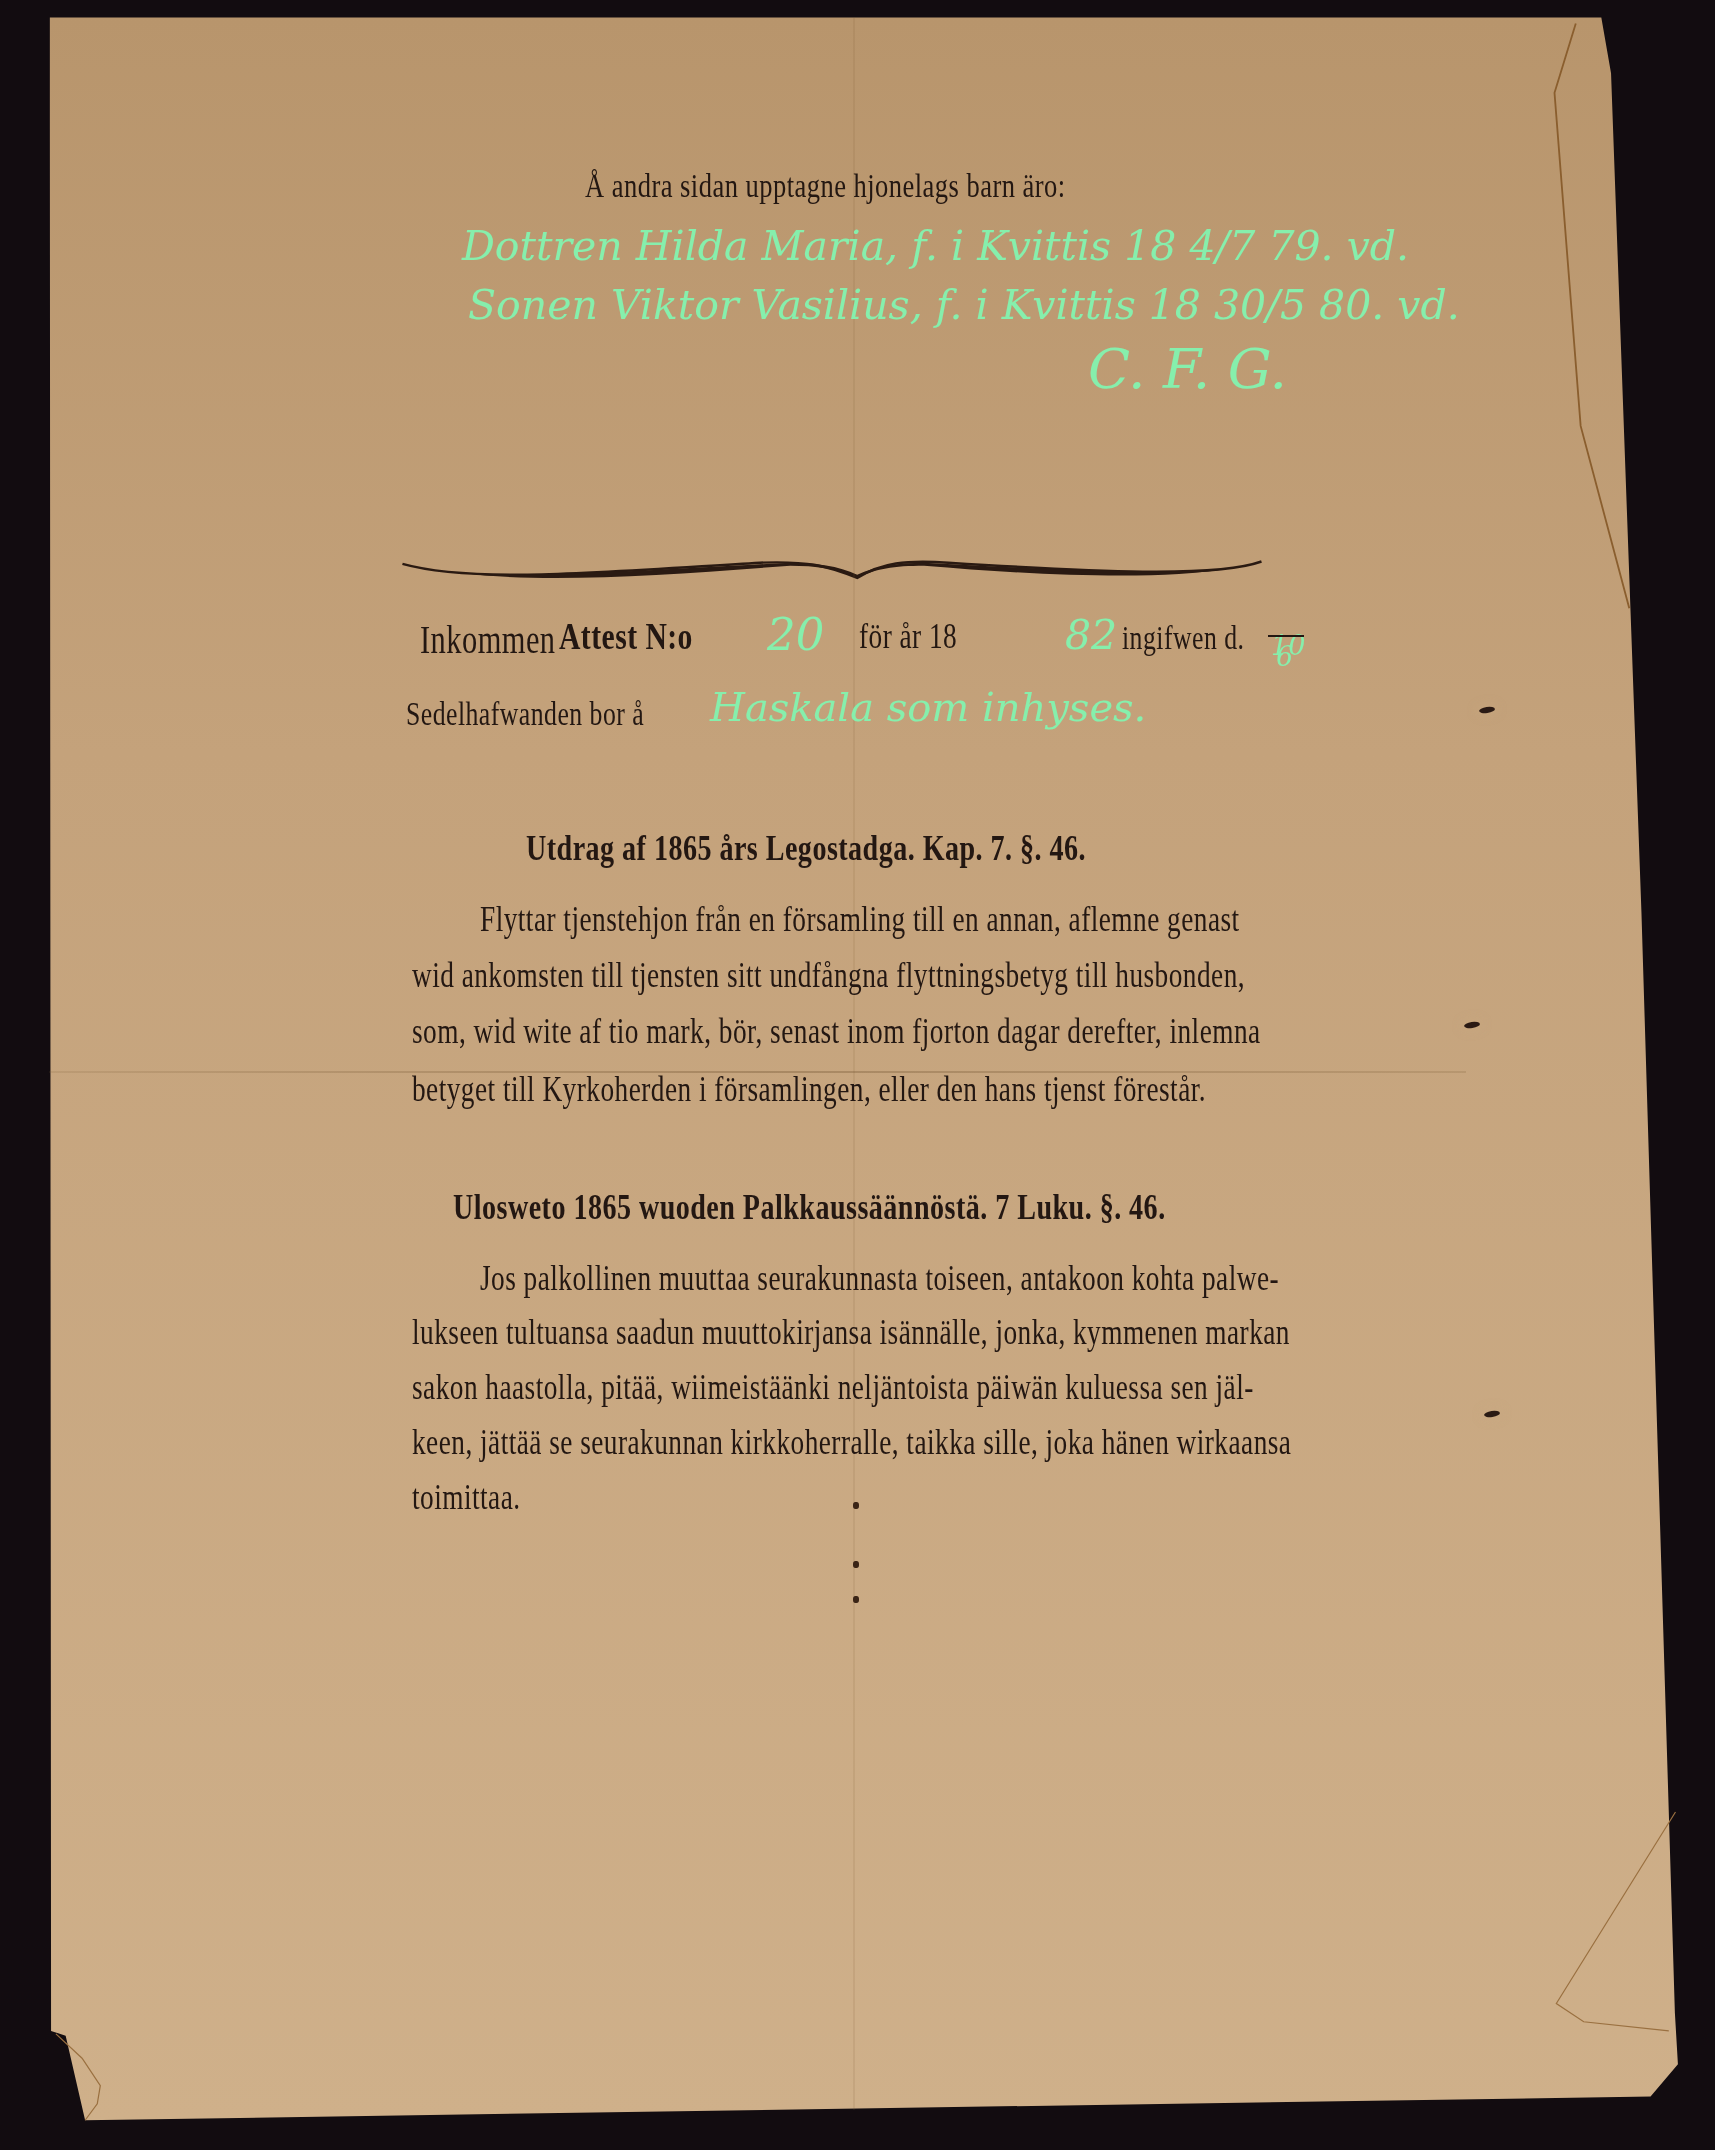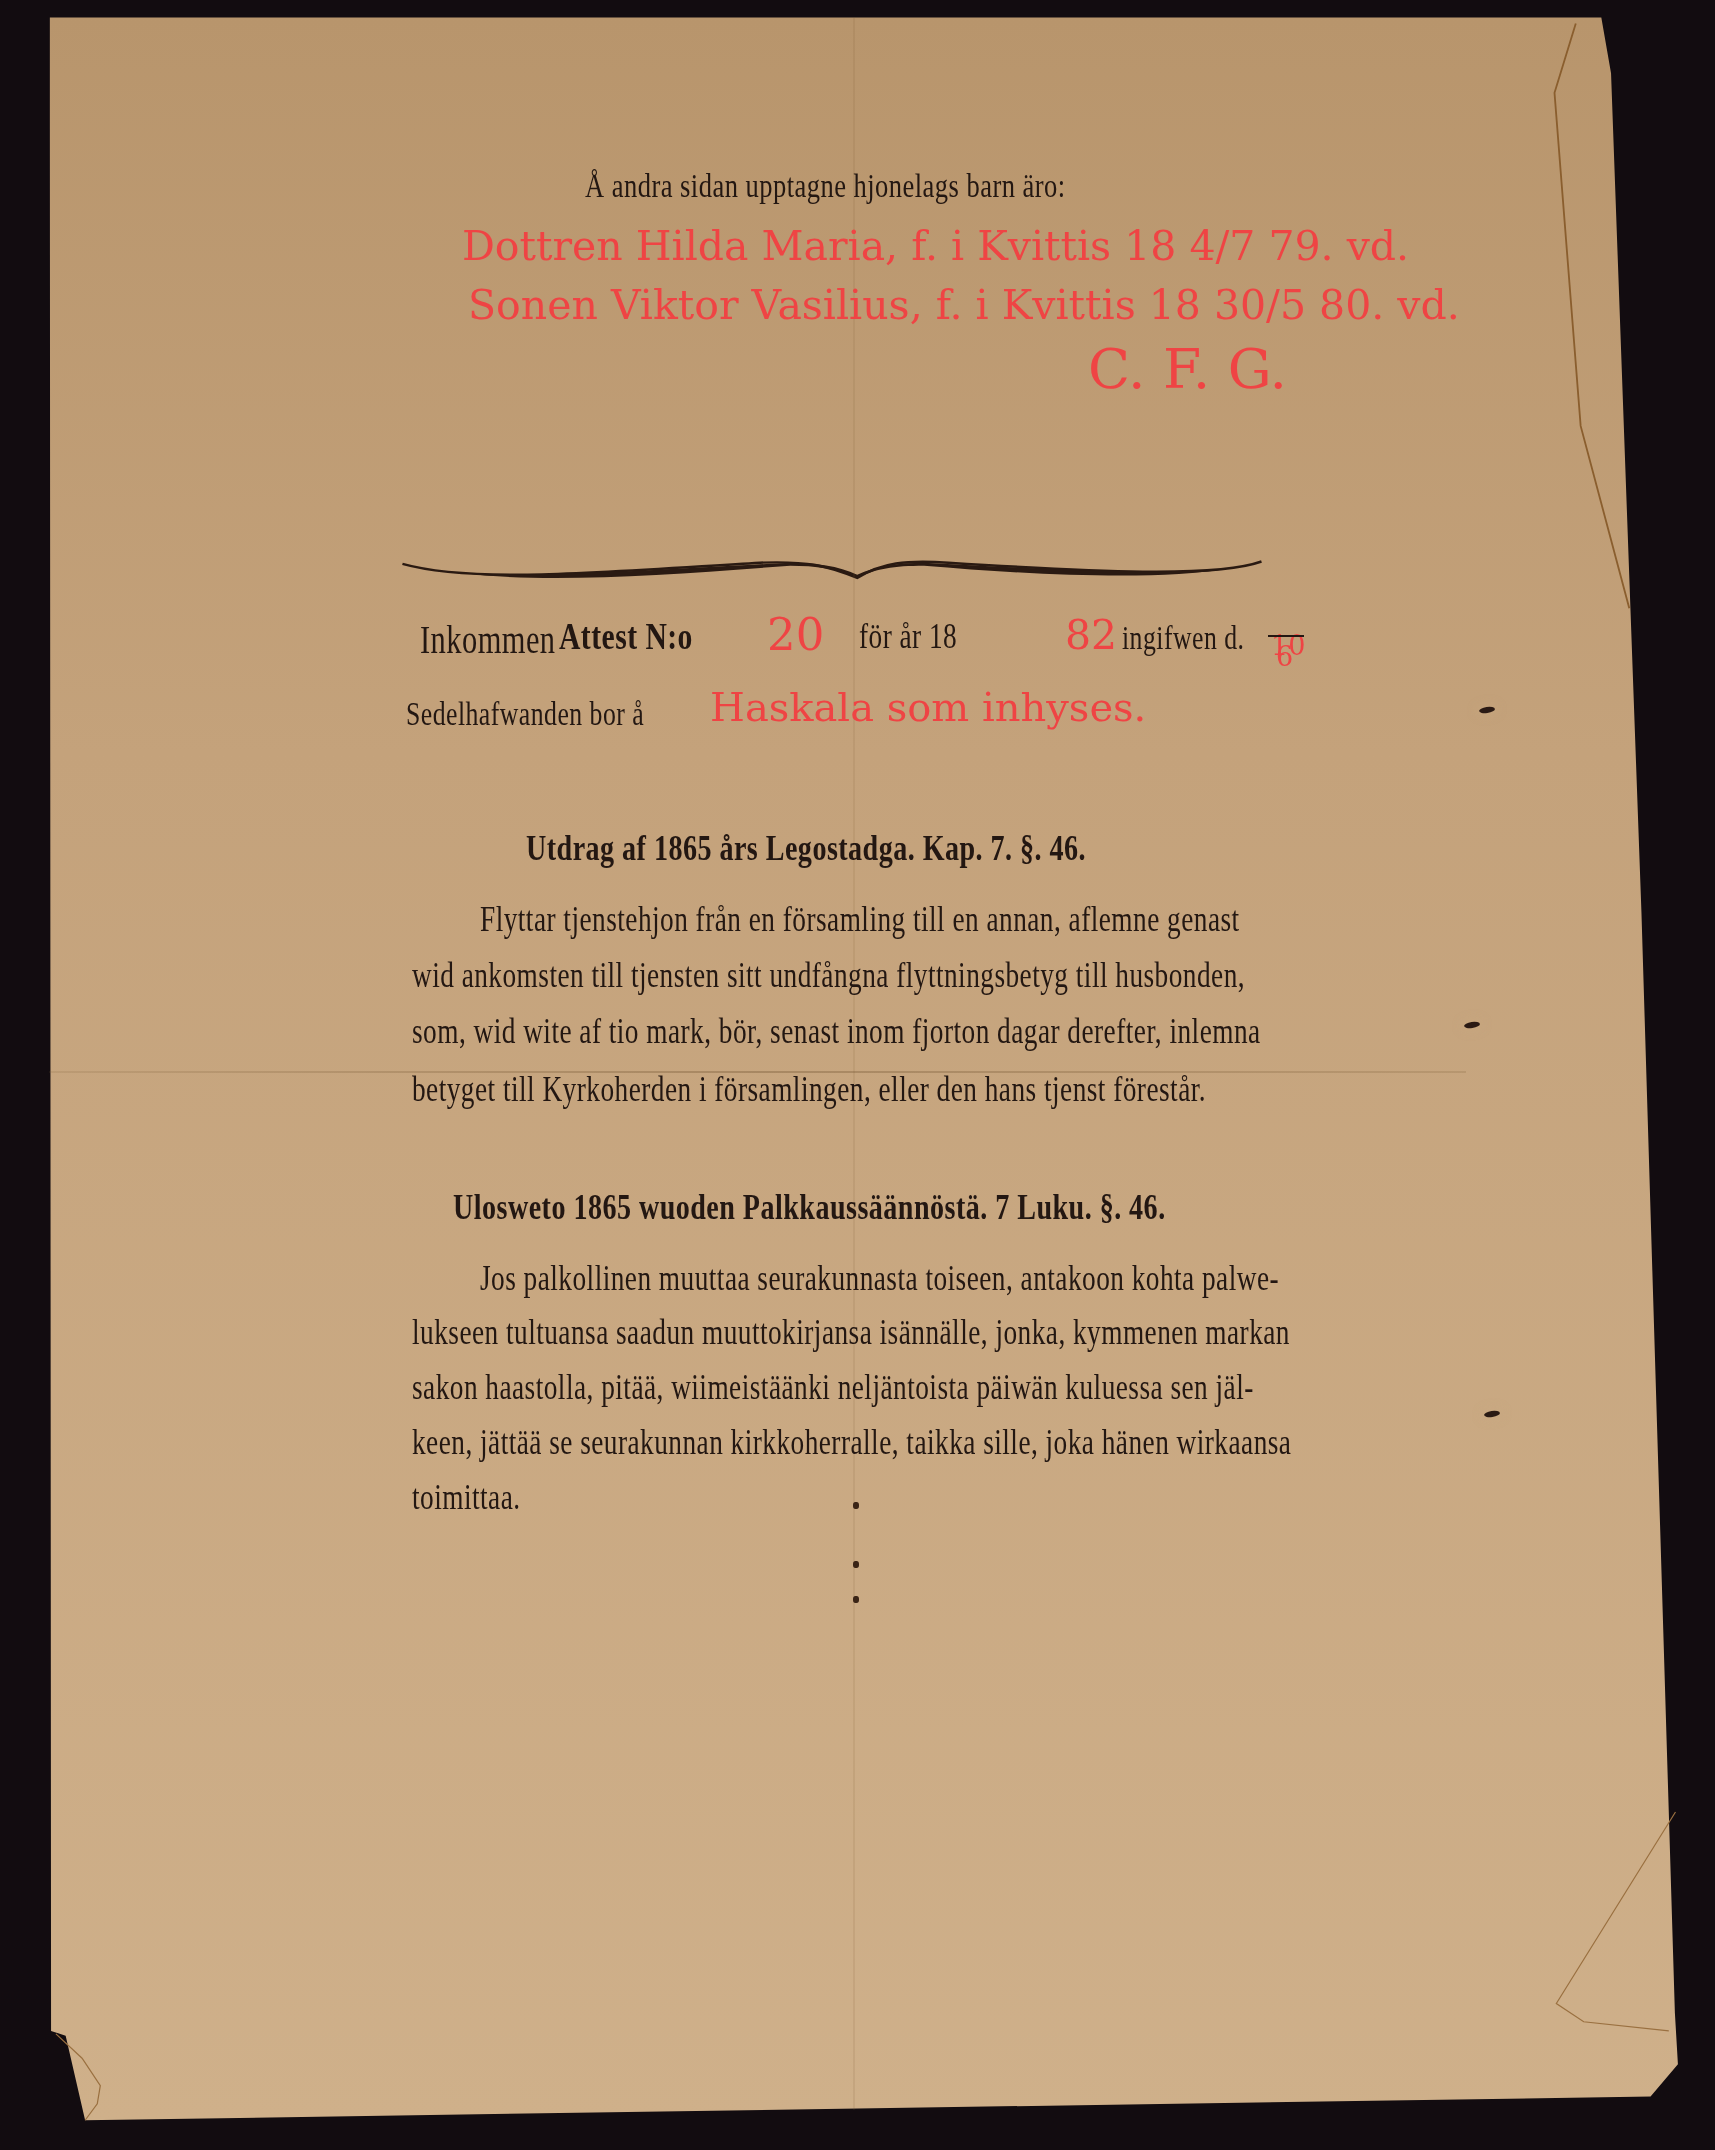--- a/index.html
+++ b/index.html
@@ -38,21 +38,22 @@
   .text-block { position: absolute; color: #231712; }
   .print {
     font-family: "Liberation Serif", serif;
     letter-spacing: 0.6px;
     transform: scaleX(0.78);
     transform-origin: left center;
     white-space: nowrap;
   }
   .hand {
     font-family: "DejaVu Serif", serif;
-    color: #ef4444;
+    font-style: italic;
+    color: #86efac;
     white-space: nowrap;
   }
   .bold { font-weight: bold; }
   .line { position: absolute; white-space: nowrap; }
 </style>
 </head>
 <body>
 
 <div class="paper">
   <svg class="shape" width="1715" height="2151" viewBox="0 0 2821 3537">

